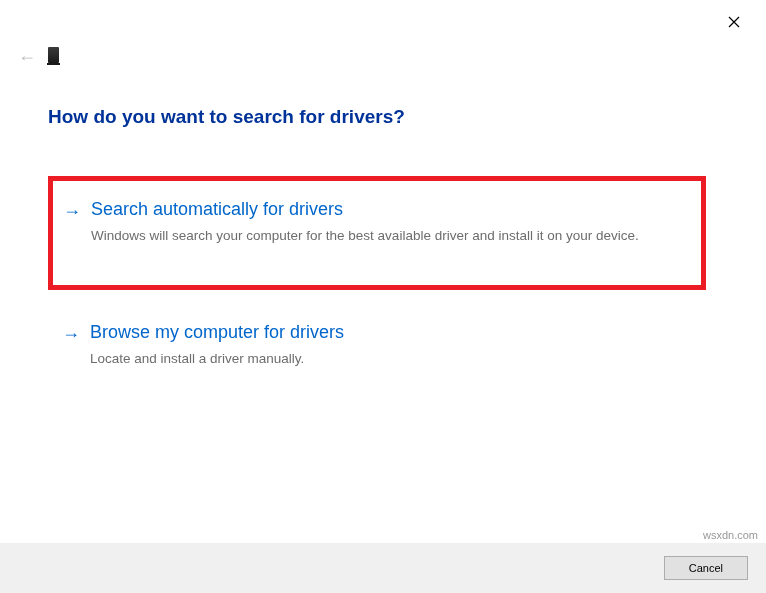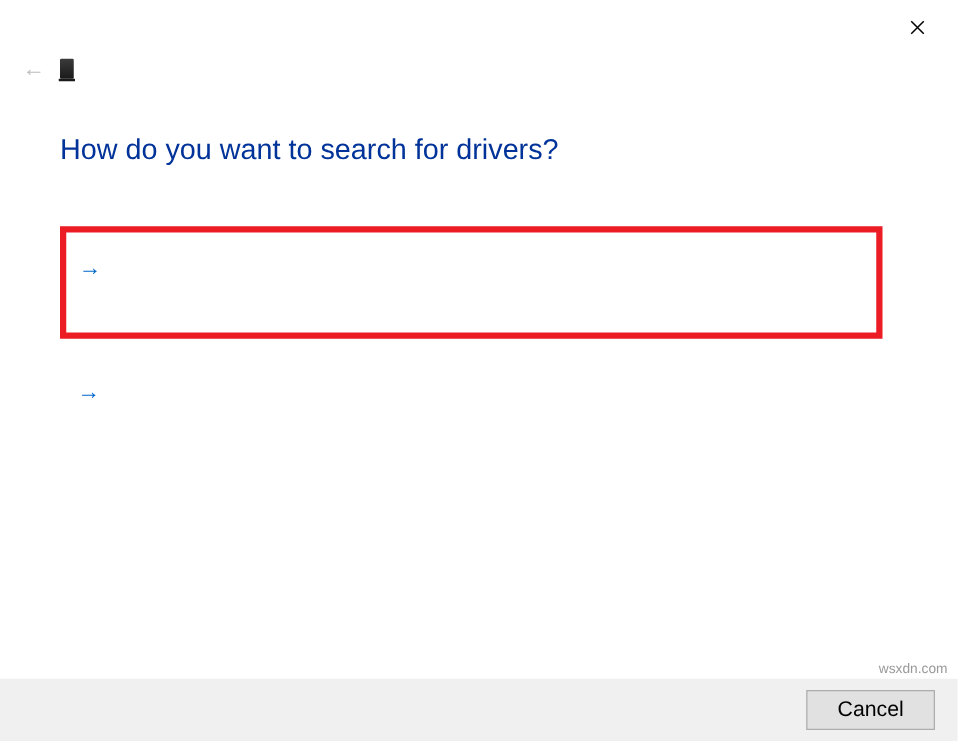--- a/index.html
+++ b/index.html
@@ -59,22 +59,22 @@
       background: #1a1a1a;
     }
     .content {
       position: absolute;
       top: 106px;
       left: 48px;
       right: 60px;
     }
     .main-heading {
       color: #003399;
-      font-size: 23px;
-      font-weight: 400;
+      font-size: 19px;
+      font-weight: 700;
       margin-bottom: 48px;
     }
     .option {
       padding: 12px 14px 16px 14px;
       cursor: pointer;
       margin-bottom: 18px;
       display: flex;
       align-items: flex-start;
     }
     .option.highlighted {
@@ -109,21 +109,21 @@
       height: 50px;
       background: #f0f0f0;
       display: flex;
       align-items: center;
       justify-content: flex-end;
       padding-right: 18px;
     }
     .cancel-btn {
       background: #e1e1e1;
       border: 1px solid #adadad;
-      font-size: 17px;
+      font-size: 11px;
       padding: 5px 24px;
       cursor: pointer;
       font-family: inherit;
     }
     .watermark {
       position: absolute;
       bottom: 52px;
       right: 8px;
       font-size: 11px;
       color: #999;
@@ -142,24 +142,32 @@
 <div class="header">
   <span class="back-arrow">←</span>
   <span class="device-icon"></span>
 </div>
 
 <div class="content">
   <h1 class="main-heading">How do you want to search for drivers?</h1>
 
   <div class="option highlighted">
     <span class="arrow">→</span>
+    <div class="txt">
+      <div class="title">Search automatically for drivers</div>
+      <div class="desc">Windows will search your computer for the best available driver and install it on your device.</div>
+    </div>
   </div>
 
   <div class="option">
     <span class="arrow">→</span>
+    <div class="txt">
+      <div class="title">Browse my computer for drivers</div>
+      <div class="desc">Locate and install a driver manually.</div>
+    </div>
   </div>
 </div>
 
 <div class="watermark">wsxdn.com</div>
 
 <div class="footer">
   <button class="cancel-btn">Cancel</button>
 </div>
 
 </body></html>

